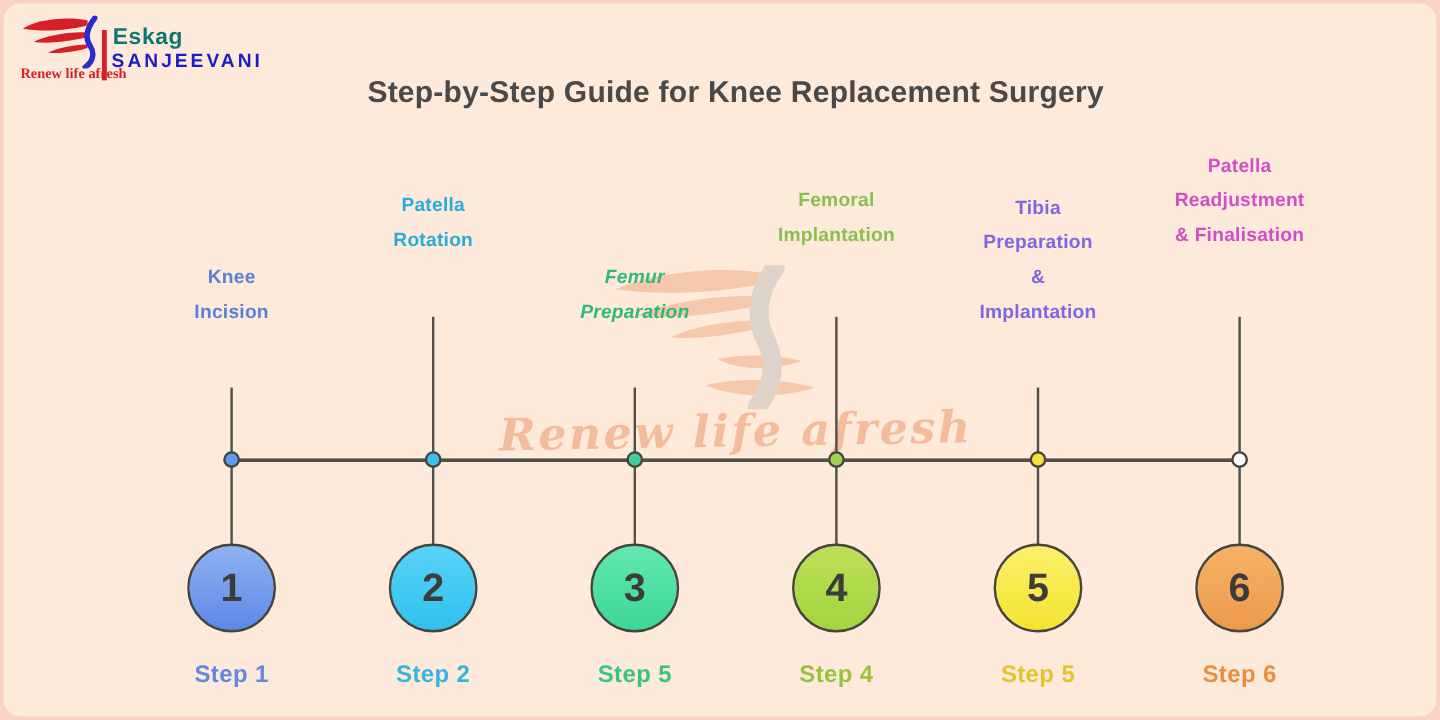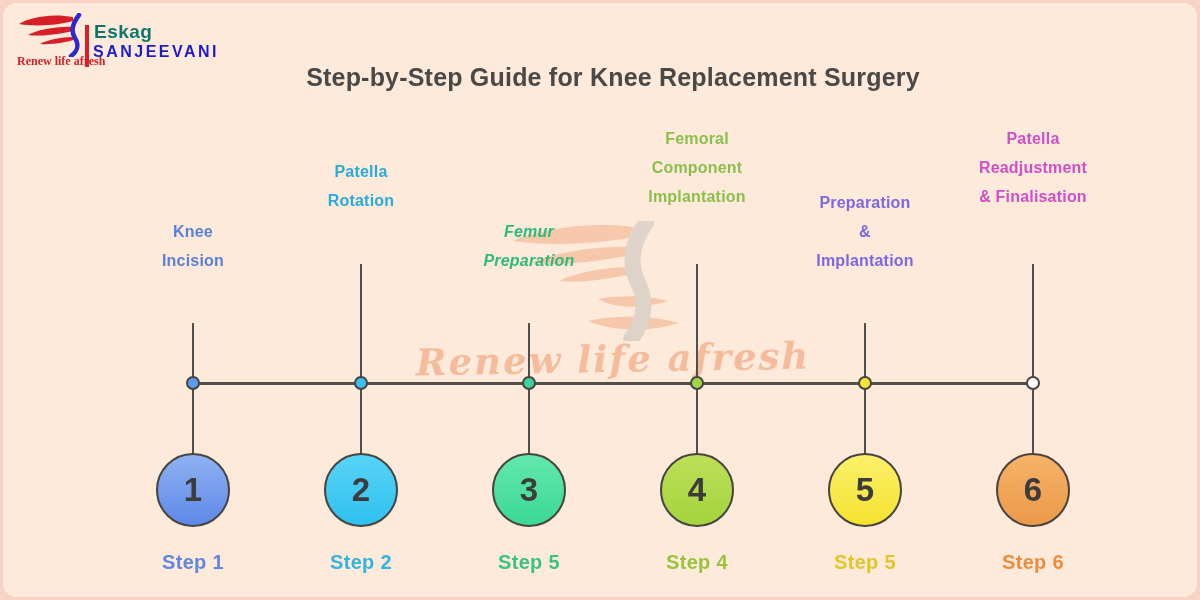--- a/index.html
+++ b/index.html
@@ -214,34 +214,34 @@
     <div class="dot" style="background: rgb(62, 209, 160);"></div>
     <div class="circle" style="background: linear-gradient(rgb(99, 232, 174) 0%, rgb(59, 216, 149) 100%);">
       <span class="circle-number">3</span>
     </div>
     <div class="step-caption" style="color: rgb(60, 194, 133);">Step 5</div>
   </div>
 
   <div class="step" style="left: 694px;">
     <div class="step-label" style="color: rgb(139, 191, 76); bottom: 392px;">
           <div>Femoral</div>
-          <div>Component</div>
           <div>Implantation</div>
         </div>
     <div class="vline vline-upper" style="top: 261px; height: 119px;"></div>
     <div class="vline vline-lower" style="top: 380px; height: 72px;"></div>
     <div class="dot" style="background: rgb(162, 212, 74);"></div>
     <div class="circle" style="background: linear-gradient(rgb(188, 223, 88) 0%, rgb(164, 212, 62) 100%);">
       <span class="circle-number">4</span>
     </div>
     <div class="step-caption" style="color: rgb(152, 195, 62);">Step 4</div>
   </div>
 
   <div class="step" style="left: 862px;">
     <div class="step-label" style="color: rgb(123, 104, 226); bottom: 328px;">
+          <div>Tibia</div>
           <div>Preparation</div>
           <div>&amp;</div>
           <div>Implantation</div>
         </div>
     <div class="vline vline-upper" style="top: 320px; height: 60px;"></div>
     <div class="vline vline-lower" style="top: 380px; height: 72px;"></div>
     <div class="dot" style="background: rgb(245, 228, 53);"></div>
     <div class="circle" style="background: linear-gradient(rgb(251, 240, 108) 0%, rgb(245, 226, 47) 100%);">
       <span class="circle-number">5</span>
     </div>

